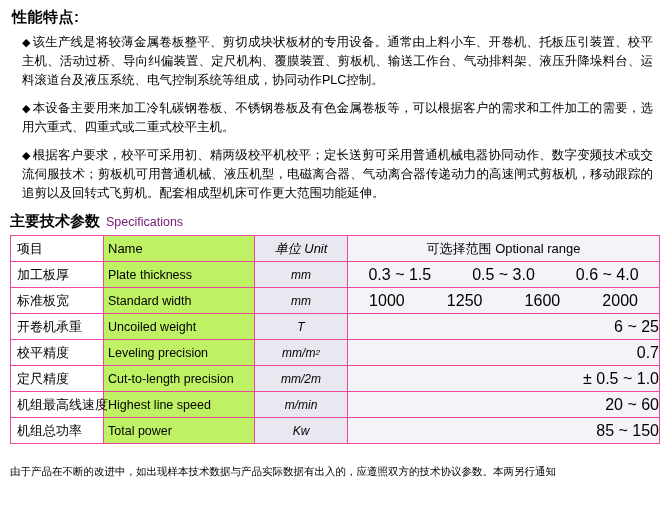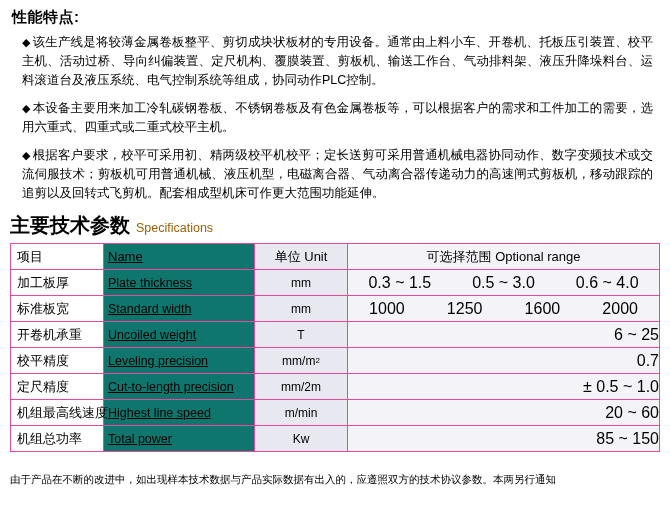--- a/index.html
+++ b/index.html
@@ -44,26 +44,26 @@
     padding-left: 12px;
   }
 
   .spec-header {
     margin: 6px 0 4px 0;
     display: flex;
     align-items: baseline;
     gap: 6px;
   }
   .spec-header .cn {
-    font-size: 20px;
+    font-size: 15px;
     font-weight: bold;
   }
   .spec-header .en {
     font-size: 12.5px;
-    color: #a16207;
+    color: #701a75;
   }
 
   table.spec {
     width: 650px;
     border-collapse: collapse;
     table-layout: fixed;
   }
   table.spec td, table.spec th {
     border: 1px solid #ec4899;
     padding: 0;
@@ -75,22 +75,21 @@
     align-items: center;
     height: 25px;
     box-sizing: border-box;
   }
   .col-cn {
     width: 92px;
     background: #ffffff;
   }
   .col-en {
     width: 150px;
-    background: #0f766e;
-    text-decoration: underline;
+    background: #bef264;
   }
   .col-unit {
     width: 92px;
     background: #e8e8f0;
     text-align: center;
   }
   .col-range {
     background: #f4f4f8;
   }
   .txt-cn {
@@ -101,20 +100,21 @@
   .txt-en {
     font-size: 12.5px;
     padding-left: 4px;
     white-space: nowrap;
   }
   .txt-unit {
     font-size: 12px;
     width: 100%;
     justify-content: center;
     text-align: center;
+    font-style: italic;
   }
   .row-head .txt-cn, .row-head .txt-en, .row-head .txt-unit {
     font-size: 13px;
   }
   .range-wrap {
     display: flex;
     width: 100%;
     height: 25px;
     align-items: center;
     justify-content: space-around;

